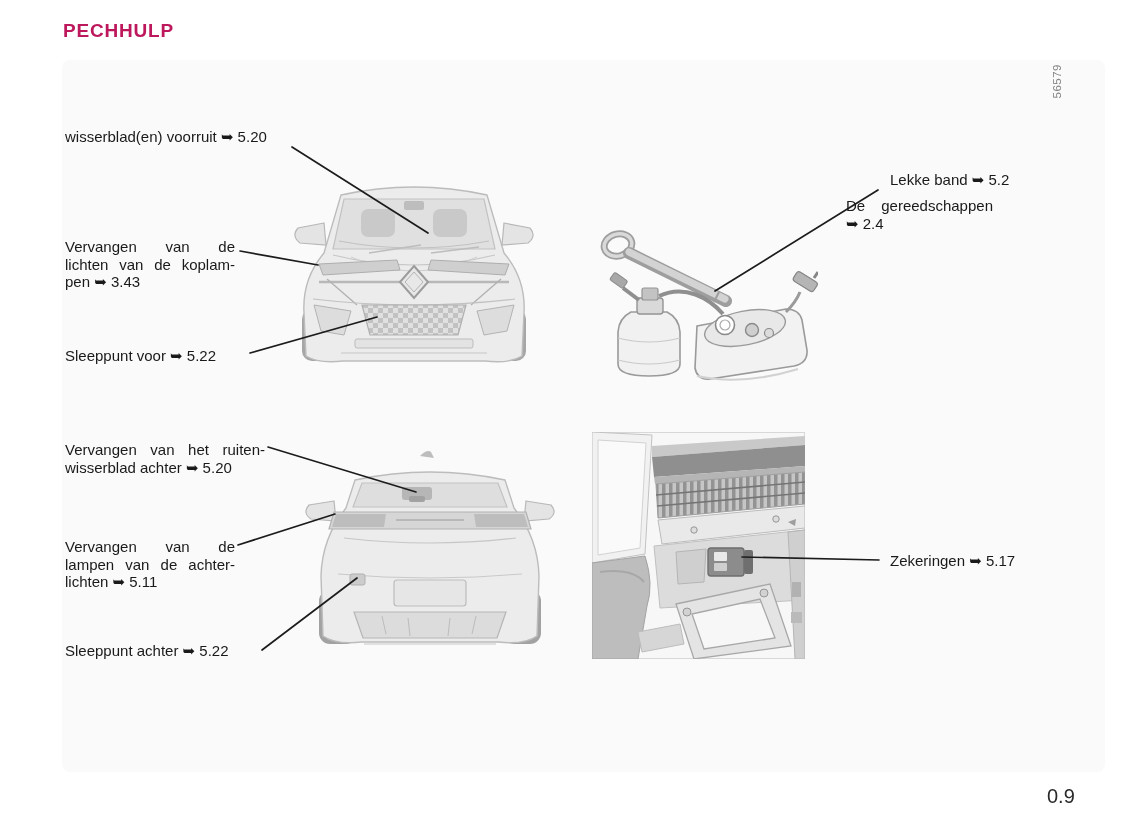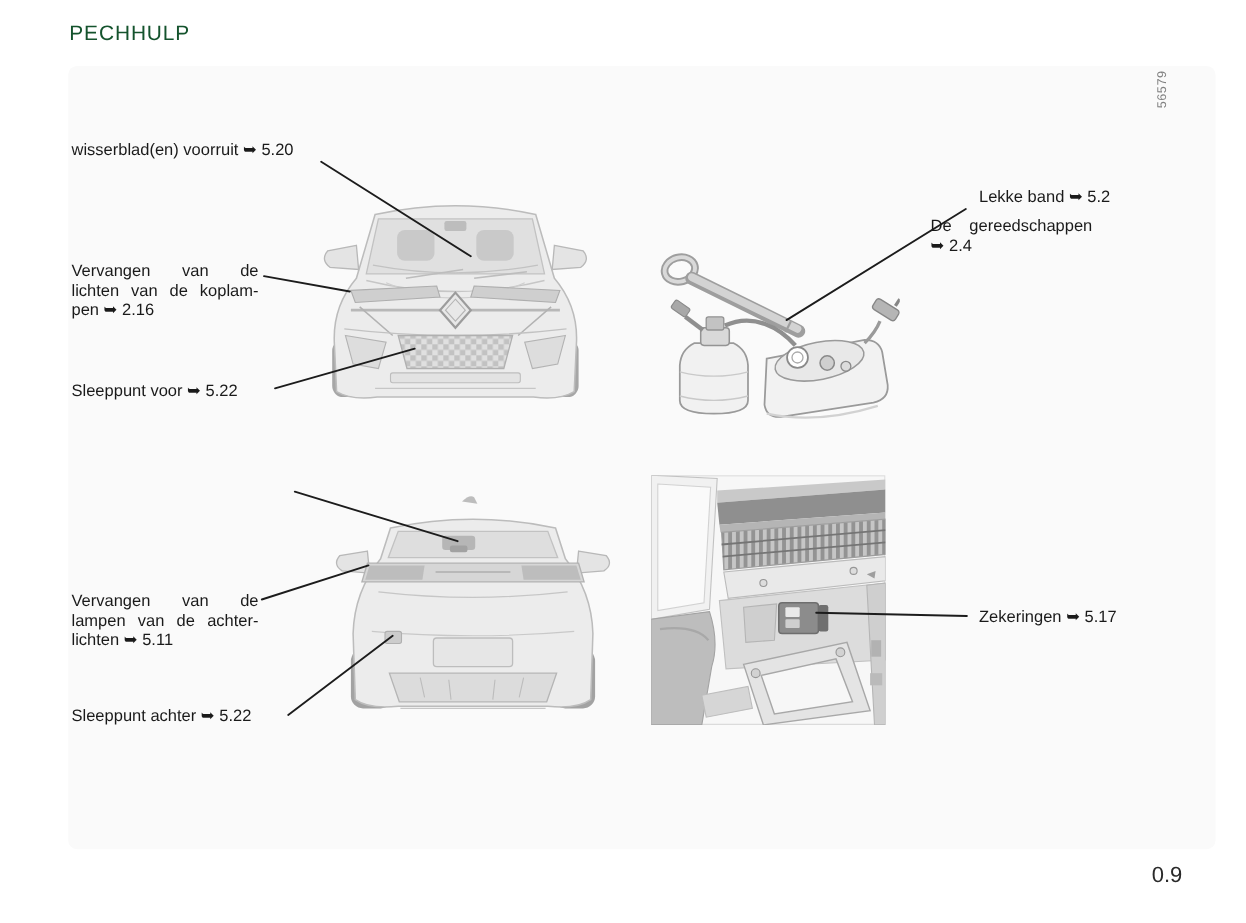--- a/index.html
+++ b/index.html
@@ -1,21 +1,21 @@
 <!DOCTYPE html>
 <html><head>
 <meta charset="utf-8">
 <style>
   * { margin:0; padding:0; box-sizing:border-box; }
   html,body { background:#ffffff; }
   .page {
     position:relative; width:1133px; height:839px; background:#ffffff;
     font-family:"Liberation Sans","DejaVu Sans",sans-serif; color:#1a1a1a; overflow:hidden;
   }
-  .title { position:absolute; left:63px; top:20px; font-size:19px; font-weight:normal; letter-spacing:.8px; color:#14532d; }
+  .title { position:absolute; left:63px; top:20px; font-size:19px; font-weight:bold; letter-spacing:.8px; color:#be185d; }
   .panel { position:absolute; left:62px; top:60px; width:1043px; height:712px; background:#fafafa; border-radius:8px; }
   .fig-num {
     position:absolute; left:1051px; top:64px; writing-mode:vertical-rl; transform:rotate(180deg);
     font-size:11.5px; color:#828282; letter-spacing:.5px;
   }
   .callout { position:absolute; font-size:15px; line-height:17.6px; color:#1a1a1a; }
   .callout .jl { text-align:justify; text-align-last:justify; }
   .page-num { position:absolute; left:1047px; top:785px; font-size:20px; color:#2a2a2a; }
   svg.ill { position:absolute; }
   svg.overlay { position:absolute; left:0; top:0; pointer-events:none; }
@@ -162,36 +162,40 @@
     </g>
   </svg>
 
   <div class="callout" style="left:65px;top:128px;width:225px">
     <div>wisserblad(en) voorruit ➥ 5.20</div>
   </div>
 
   <div class="callout" style="left:65px;top:238px;width:170px">
     <div class="jl">Vervangen van de</div>
     <div class="jl">lichten van de koplam-</div>
-    <div>pen ➥ 2.16</div>
+    <div>pen ➥ 3.43</div>
   </div>
 
   <div class="callout" style="left:65px;top:347px">
     <div>Sleeppunt voor ➥ 5.22</div>
   </div>
 
   <div class="callout" style="left:890px;top:171px">
     <div>Lekke band ➥ 5.2</div>
   </div>
 
   <div class="callout" style="left:846px;top:197px;width:147px">
     <div class="jl">De gereedschappen</div>
     <div>➥ 2.4</div>
   </div>
 
+  <div class="callout" style="left:65px;top:441px;width:200px">
+    <div class="jl">Vervangen van het ruiten-</div>
+    <div>wisserblad achter ➥ 5.20</div>
+  </div>
 
   <div class="callout" style="left:65px;top:538px;width:170px">
     <div class="jl">Vervangen van de</div>
     <div class="jl">lampen van de achter-</div>
     <div>lichten ➥ 5.11</div>
   </div>
 
   <div class="callout" style="left:65px;top:642px">
     <div>Sleeppunt achter ➥ 5.22</div>
   </div>

